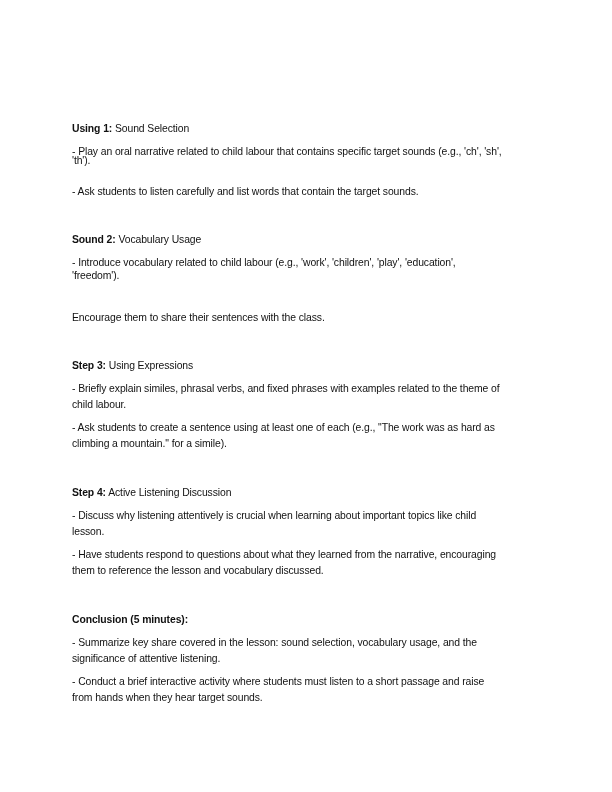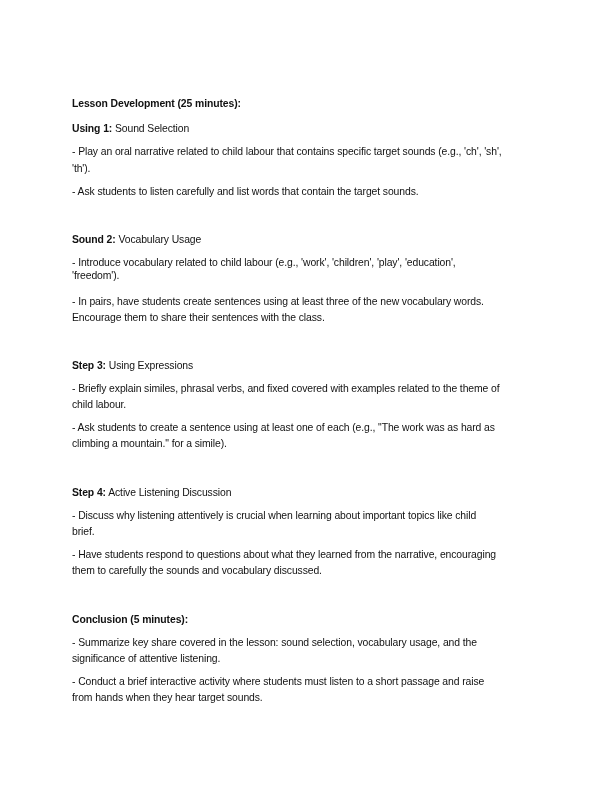--- a/index.html
+++ b/index.html
@@ -13,56 +13,54 @@
       position: absolute; left: 72px; font-size: 10.4px; line-height: 13px;
       white-space: nowrap; letter-spacing: -0.1px;
     }
     .b { font-weight: bold; }
   </style>
 </head>
 <body>
 
 <div class="page">
 
-  <div class="line b" style="top:97px">Lesson Development (25 minutes):</div>
 
   <div class="line" style="top:122px">
     <span class="b">Using 1:</span>
     <span>Sound Selection</span>
   </div>
   <div class="line" style="top:145px">- Play an oral narrative related to child labour that contains specific target sounds (e.g., 'ch', 'sh',</div>
-  <div class="line" style="top:162px">'th').</div>
+  <div class="line" style="top:154px">'th').</div>
   <div class="line" style="top:185px">- Ask students to listen carefully and list words that contain the target sounds.</div>
 
   <div class="line" style="top:233px">
     <span class="b">Sound 2:</span>
     <span>Vocabulary Usage</span>
   </div>
   <div class="line" style="top:256px">- Introduce vocabulary related to child labour (e.g., 'work', 'children', 'play', 'education',</div>
   <div class="line" style="top:269px">'freedom').</div>
-  <div class="line" style="top:295px">- In pairs, have students create sentences using at least three of the new vocabulary words.</div>
   <div class="line" style="top:311px">Encourage them to share their sentences with the class.</div>
 
   <div class="line" style="top:359px">
     <span class="b">Step 3:</span>
     <span>Using Expressions</span>
   </div>
-  <div class="line" style="top:382px">- Briefly explain similes, phrasal verbs, and fixed covered with examples related to the theme of</div>
+  <div class="line" style="top:382px">- Briefly explain similes, phrasal verbs, and fixed phrases with examples related to the theme of</div>
   <div class="line" style="top:398px">child labour.</div>
   <div class="line" style="top:421px">- Ask students to create a sentence using at least one of each (e.g., "The work was as hard as</div>
   <div class="line" style="top:437px">climbing a mountain." for a simile).</div>
 
   <div class="line" style="top:486px">
     <span class="b">Step 4:</span>
     <span>Active Listening Discussion</span>
   </div>
   <div class="line" style="top:509px">- Discuss why listening attentively is crucial when learning about important topics like child</div>
-  <div class="line" style="top:525px">brief.</div>
+  <div class="line" style="top:525px">lesson.</div>
   <div class="line" style="top:548px">- Have students respond to questions about what they learned from the narrative, encouraging</div>
-  <div class="line" style="top:564px">them to carefully the sounds and vocabulary discussed.</div>
+  <div class="line" style="top:564px">them to reference the lesson and vocabulary discussed.</div>
 
   <div class="line b" style="top:613px">Conclusion (5 minutes):</div>
   <div class="line" style="top:636px">- Summarize key share covered in the lesson: sound selection, vocabulary usage, and the</div>
   <div class="line" style="top:652px">significance of attentive listening.</div>
   <div class="line" style="top:675px">- Conduct a brief interactive activity where students must listen to a short passage and raise</div>
   <div class="line" style="top:691px">from hands when they hear target sounds.</div>
 
 </div>
 
 </body></html>

